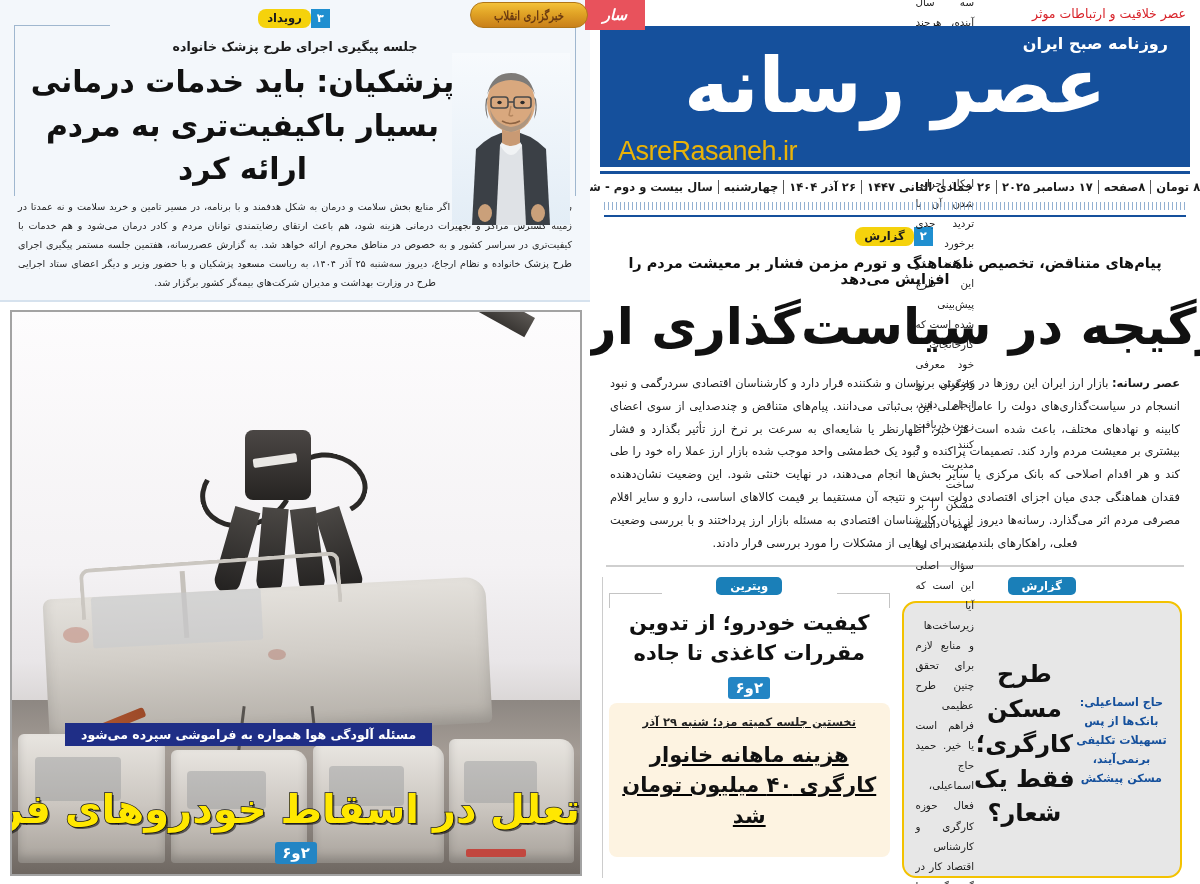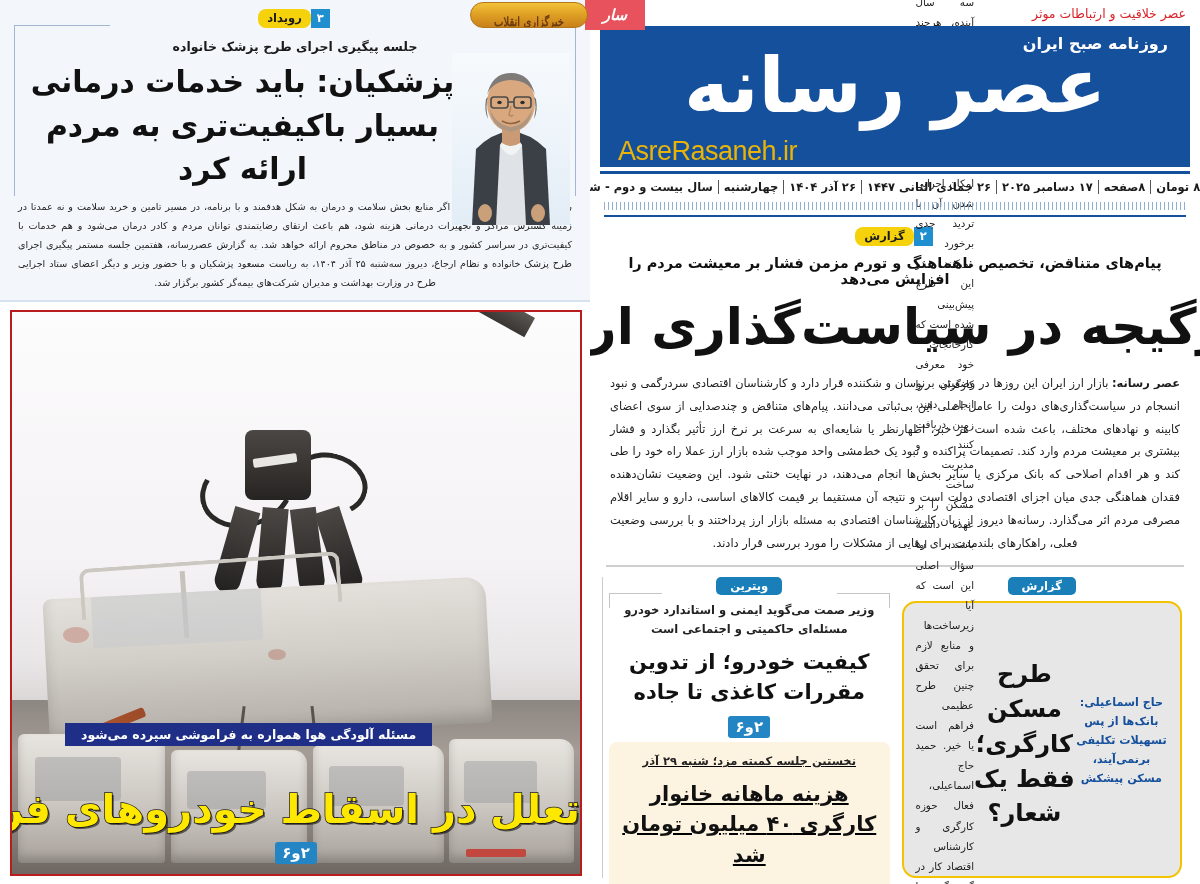--- a/index.html
+++ b/index.html
@@ -42,21 +42,21 @@
   }
   .tagline {
     color: #d8232a; font-weight: normal; font-size: 12.5px;
     letter-spacing: -0.2px;
   }
   .agency-badge {
     position: absolute; right: 612px; top: 2px;
     width: 118px; height: 26px; border-radius: 13px;
     background: linear-gradient(180deg,#f3c13a 0%, #e0a225 45%, #c9801a 100%);
     border: 1px solid #b07618;
-    display: flex; align-items: flex-end; justify-content: center;
+    display: flex; align-items: center; justify-content: center;
     overflow: hidden; z-index: 5;
   }
   .agency-badge .calli {
     color: #6b3b10; font-size: 10px; font-weight: bold;
     transform: scaleY(1.25); white-space: nowrap;
     font-family: "DejaVu Serif", serif;
   }
   .agency-red {
     position: absolute; right: 555px; top: 0px;
     width: 60px; height: 30px; background: #e8525c;
@@ -272,21 +272,21 @@
   }
   .lc-body {
     font-size: 9.6px; line-height: 2.0; color: #1c1c1c;
     text-align: justify; text-align-last: center;
     padding: 6px 8px 8px 8px;
   }
 
   
   .photo-wrap {
     position: relative; flex: 1; margin: 8px 8px 8px 10px;
-    border: 2px solid #b91c1c; overflow: hidden;
+    border: 2px solid #a3a3a3; overflow: hidden;
     background: #6d28d9;
   }
   .photo-sky {
     position: absolute; inset: 0;
     background: linear-gradient(180deg,#fdfcfd 0%, #f4f2f4 45%, #e9e6e8 62%, #cfcbc9 75%, #b9b4b1 100%);
   }
   .photo-ground {
     position: absolute; left:0; right:0; bottom: 0; height: 31%;
     background: linear-gradient(180deg,#8d8782 0%, #a49c95 30%, #8c857f 70%, #6e6761 100%);
   }
@@ -492,21 +492,20 @@
         </div>
       </div>
 
       <div class="vitrin-col">
         <div class="vitrin-head">
           <span class="pill">ویترین</span>
         </div>
 
         <div class="corner-frame">
           <div class="vit-item">
-            <div class="vit-kicker">وزیر صمت می‌گوید ایمنی و استاندارد خودرو مسئله‌ای حاکمیتی و اجتماعی است</div>
             <div class="vit-title">کیفیت خودرو؛ از تدوین مقررات کاغذی تا جاده</div>
           </div>
         </div>
         <div class="vit-badge-row">
           <span class="page-num-badge">۲و۶</span>
         </div>
 
         <div class="vit-item tinted">
           <div class="vit-kicker">نخستین جلسه کمیته مزد؛ شنبه ۲۹ آذر</div>
           <div class="vit-title">هزینه ماهانه خانوار کارگری ۴۰ میلیون تومان شد</div>

